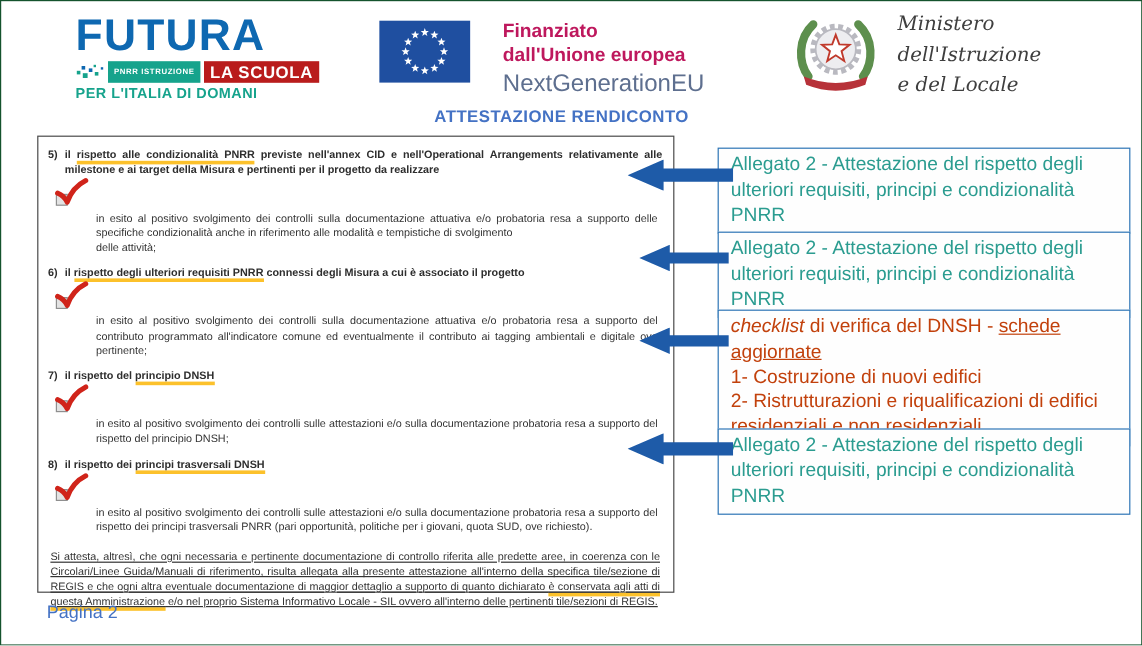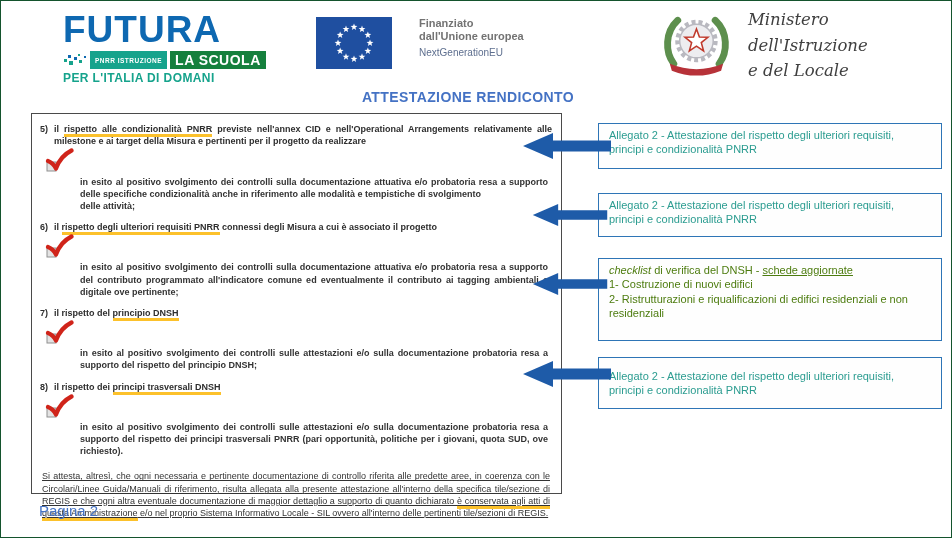--- a/index.html
+++ b/index.html
@@ -8,52 +8,52 @@
     font-family:"Liberation Sans",sans-serif;box-sizing:border-box;
     border:1px solid #14532d;
   }
   
   .futura{position:absolute;left:62px;top:10px;width:210px;}
   .futura-word{font-size:37px;font-weight:700;letter-spacing:1px;color:#0e68b1;line-height:1;}
   .futura-row{display:flex;align-items:stretch;gap:3px;margin-top:3px;}
   .futura-dots{flex:0 0 auto;align-self:center;}
   .futura-badge{background:#16a38c;color:#fff;font-size:6.5px;font-weight:700;
     letter-spacing:.5px;padding:3px 5px 2px;display:flex;align-items:center;}
-  .futura-scuola{background:#15803d;color:#fff;font-size:14px;font-weight:700;
+  .futura-scuola{background:#b91c1c;color:#fff;font-size:14px;font-weight:700;
     padding:1px 5px;letter-spacing:.5px;}
   .futura-claim{color:#16a38c;font-size:12px;font-weight:700;letter-spacing:.4px;margin-top:2px;}
   .eu-block{position:absolute;left:315px;top:16px;display:flex;gap:27px;}
   .eu-flag{display:block;}
-  .eu-funded{color:#737373;font-size:11px;font-weight:700;line-height:1.22;}
-  .eu-program{color:#5e6f8f;font-size:10px;margin-top:3px;}
+  .eu-funded{color:#be185d;font-size:16px;font-weight:700;line-height:1.22;}
+  .eu-program{color:#5e6f8f;font-size:20px;margin-top:3px;}
   .ministry{position:absolute;left:656px;top:6px;display:flex;gap:12px;align-items:center;}
   .ministry-name{font-family:"DejaVu Serif",serif;font-style:italic;color:#3f3f3f;
     font-size:16.5px;line-height:1.55;}
   
   .slide-title{position:absolute;left:0;right:16px;top:88px;text-align:center;
     color:#4472c4;font-size:14px;font-weight:700;letter-spacing:.4px;}
   
   .doc-box{position:absolute;left:30px;top:112px;width:531px;height:381px;
     border:1px solid #4a4a4a;background:#fff;box-sizing:border-box;
     padding:9px 9px 0 8px;color:#2e2e2e;}
   .item{margin-bottom:9px;}
   .item-head{display:flex;font-size:9px;font-weight:700;line-height:1.35;text-align:justify;}
   .item-num{flex:0 0 14px;}
   .item-headtext{flex:1;}
   .ul-y{border-bottom:3px solid #fcc12b;}
   .item-body{position:relative;margin:4px 4px 0 40px;font-size:9px;line-height:1.35;
-    text-align:justify;white-space:pre-line;color:#333;font-weight:bold;}
+    text-align:justify;white-space:pre-line;color:#333;}
   .check{position:absolute;left:-36px;top:-3px;}
   .closing{margin:13px 2px 0 2px;font-size:9px;line-height:1.35;text-align:justify;color:#333;text-decoration:underline;}
   
   .callout{position:absolute;left:597px;width:344px;box-sizing:border-box;
     border:1.5px solid #2e75b6;background:#fefefe;padding:4px 10px;
-    font-size:11px;line-height:1.3;}
+    font-size:16px;line-height:1.3;}
   .callout.teal{color:#2b9c90;}
-  .callout.dark{color:#4d7c0f;}
+  .callout.dark{color:#c2410c;}
   .co1{top:122px;min-height:46px;}
   .co2{top:192px;min-height:44px;}
   .co3{top:257px;min-height:83px;}
   .co4{top:356px;min-height:52px;display:flex;flex-direction:column;justify-content:center;}
   
   .arrow{position:absolute;z-index:5;}
   .ar1{left:522px;top:132px;}
   .ar2{left:528px;top:203px;}
   .ar3{left:528px;top:272px;}
   .ar4{left:522px;top:360px;}

